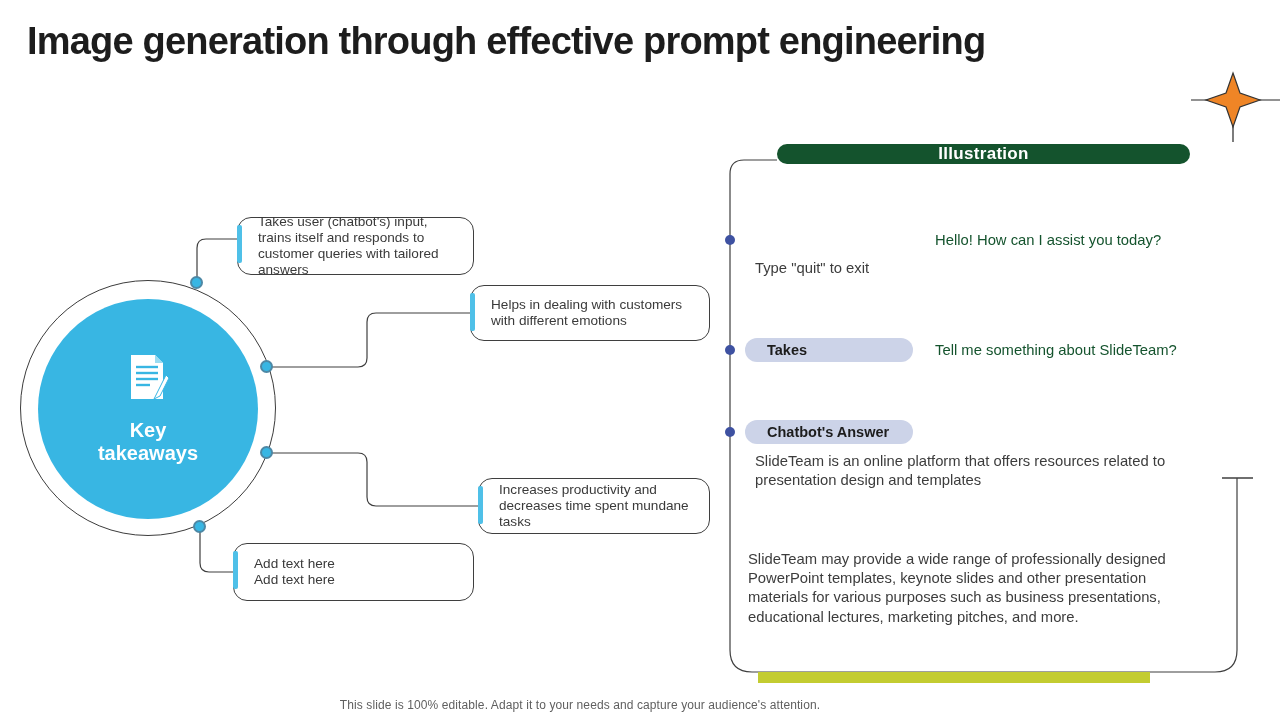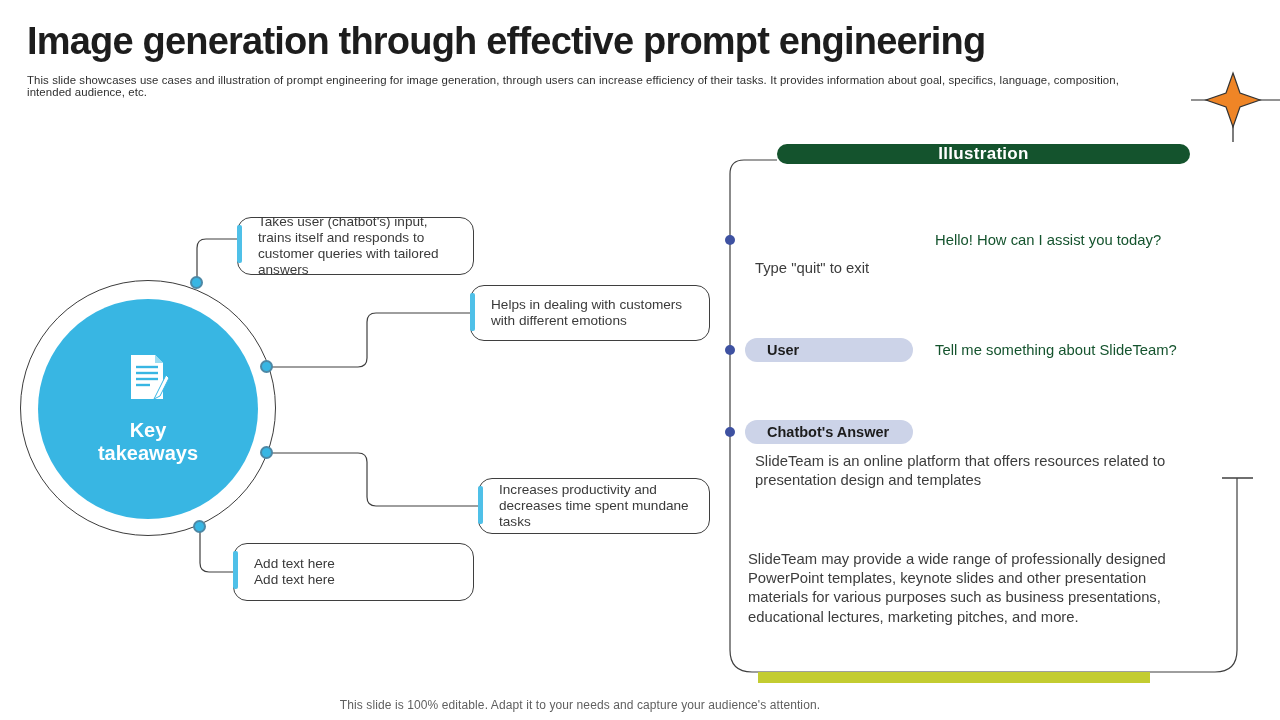--- a/index.html
+++ b/index.html
@@ -65,21 +65,20 @@
     position:absolute;left:0;top:698px;width:1160px;text-align:center;
     font-size:12px;color:#5f5f5f;letter-spacing:0.1px;
   }
 </style>
 </head>
 <body>
 
 <div class="slide">
 
   <div class="title">Image generation through effective prompt engineering</div>
-  <div class="subtitle">This slide showcases use cases and illustration of prompt engineering for image generation, through users can increase efficiency of their tasks. It provides information about goal, specifics, language, composition, intended audience, etc.</div>
 
   <svg class="overlay" viewBox="0 0 1280 720">
 
     <path d="M197,283 V248 Q197,239 206,239 H237" fill="none" stroke="#3f3f3f" stroke-width="1.2"></path>
     <path d="M267,367 H358 Q367,367 367,358 V322 Q367,313 376,313 H470" fill="none" stroke="#3f3f3f" stroke-width="1.2"></path>
     <path d="M267,453 H358 Q367,453 367,462 V497 Q367,506 376,506 H478" fill="none" stroke="#3f3f3f" stroke-width="1.2"></path>
     <path d="M200,527 V563 Q200,572 209,572 H233" fill="none" stroke="#3f3f3f" stroke-width="1.2"></path>
 
     <path d="M777,160 H744 Q730,160 730,174 V650 Q730,672 752,672 H1215 Q1237,672 1237,650 V478" fill="none" stroke="#3f3f3f" stroke-width="1.2"></path>
     <line x1="1222" y1="478" x2="1253" y2="478" stroke="#3f3f3f" stroke-width="1.5"></line>
@@ -133,21 +132,21 @@
     <span class="accent"></span>
     <span class="pre">Add text here
 Add text here</span>
   </div>
 
   <div class="illus-header">Illustration</div>
 
   <div class="chat-text" style="top:228px;">Hello! How can I assist you today?</div>
   <div class="chat-note" style="top:260px;">Type "quit" to exit</div>
 
-  <div class="chat-pill" style="top:338px;">User</div>
+  <div class="chat-pill" style="top:338px;">Takes</div>
   <div class="chat-text" style="top:338px;">Tell me something about SlideTeam?</div>
 
   <div class="chat-pill" style="top:420px;">Chatbot's Answer</div>
   <div class="chat-answer">SlideTeam is an online platform that offers resources related to presentation design and templates</div>
 
   <div class="chat-paragraph">SlideTeam may provide a wide range of professionally designed PowerPoint templates, keynote slides and other presentation materials for various purposes such as business presentations, educational lectures, marketing pitches, and more.</div>
   <div class="green-bar"></div>
 
   <div class="footer">This slide is 100% editable. Adapt it to your needs and capture your audience's attention.</div>
 </div>

